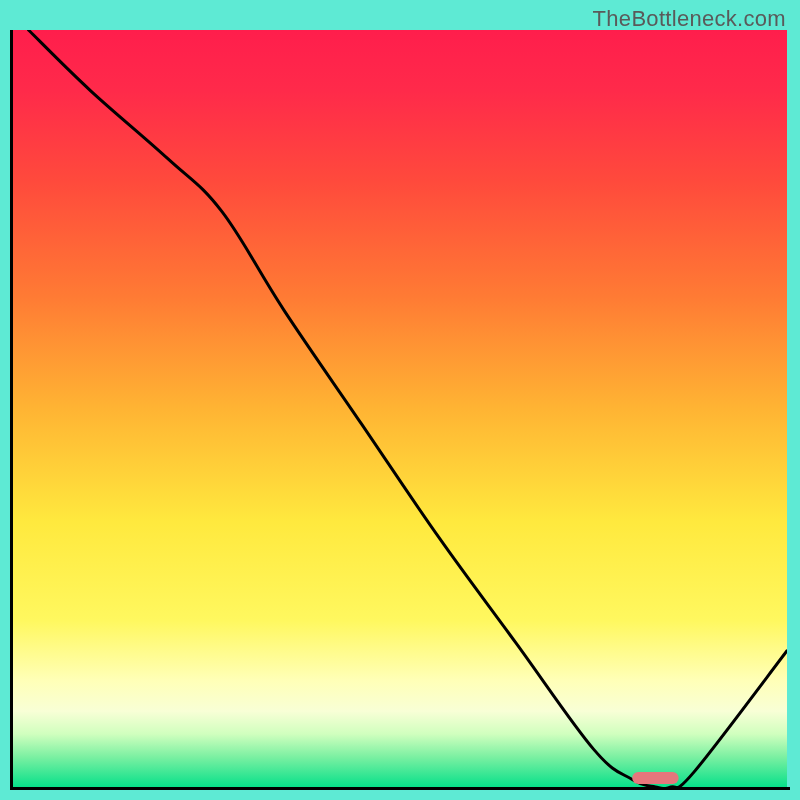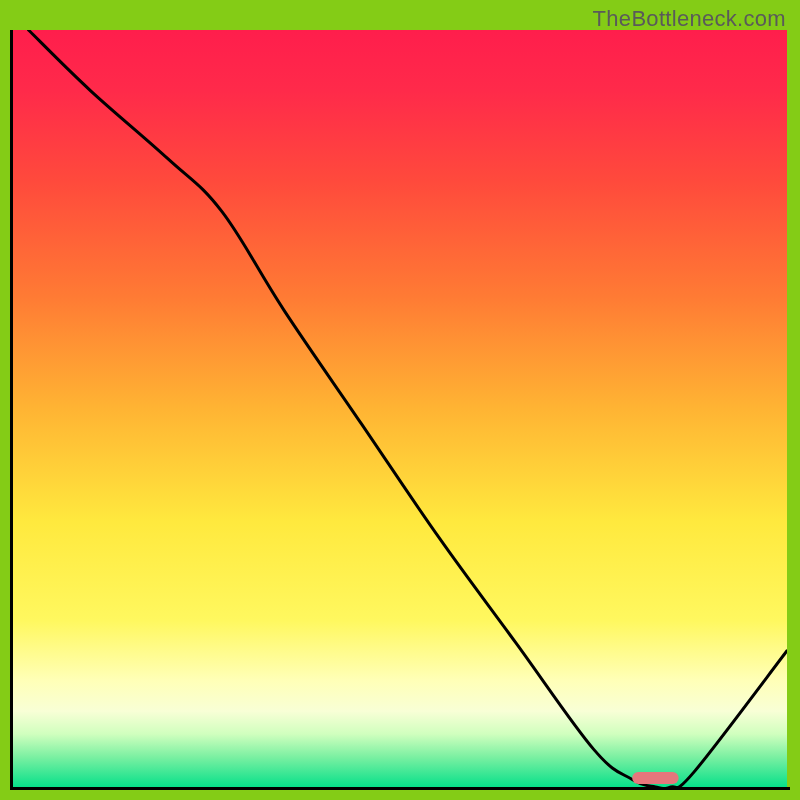--- a/index.html
+++ b/index.html
@@ -1,21 +1,21 @@
 <!DOCTYPE html>
 <html><head>
 <meta charset="utf-8">
 <style>
   * { margin: 0; padding: 0; box-sizing: border-box; }
   html, body { width: 800px; height: 800px; overflow: hidden; background: #fff; }
   .chart-wrap {
     position: relative;
     width: 800px;
     height: 800px;
-    background: #84cc16;
+    background: #5eead4;
   }
   .watermark {
     position: absolute;
     top: 6px;
     right: 14px;
     font-family: Arial, Helvetica, sans-serif;
     font-size: 22px;
     font-weight: 500;
     color: #5a5a5a;
     letter-spacing: 0.3px;

